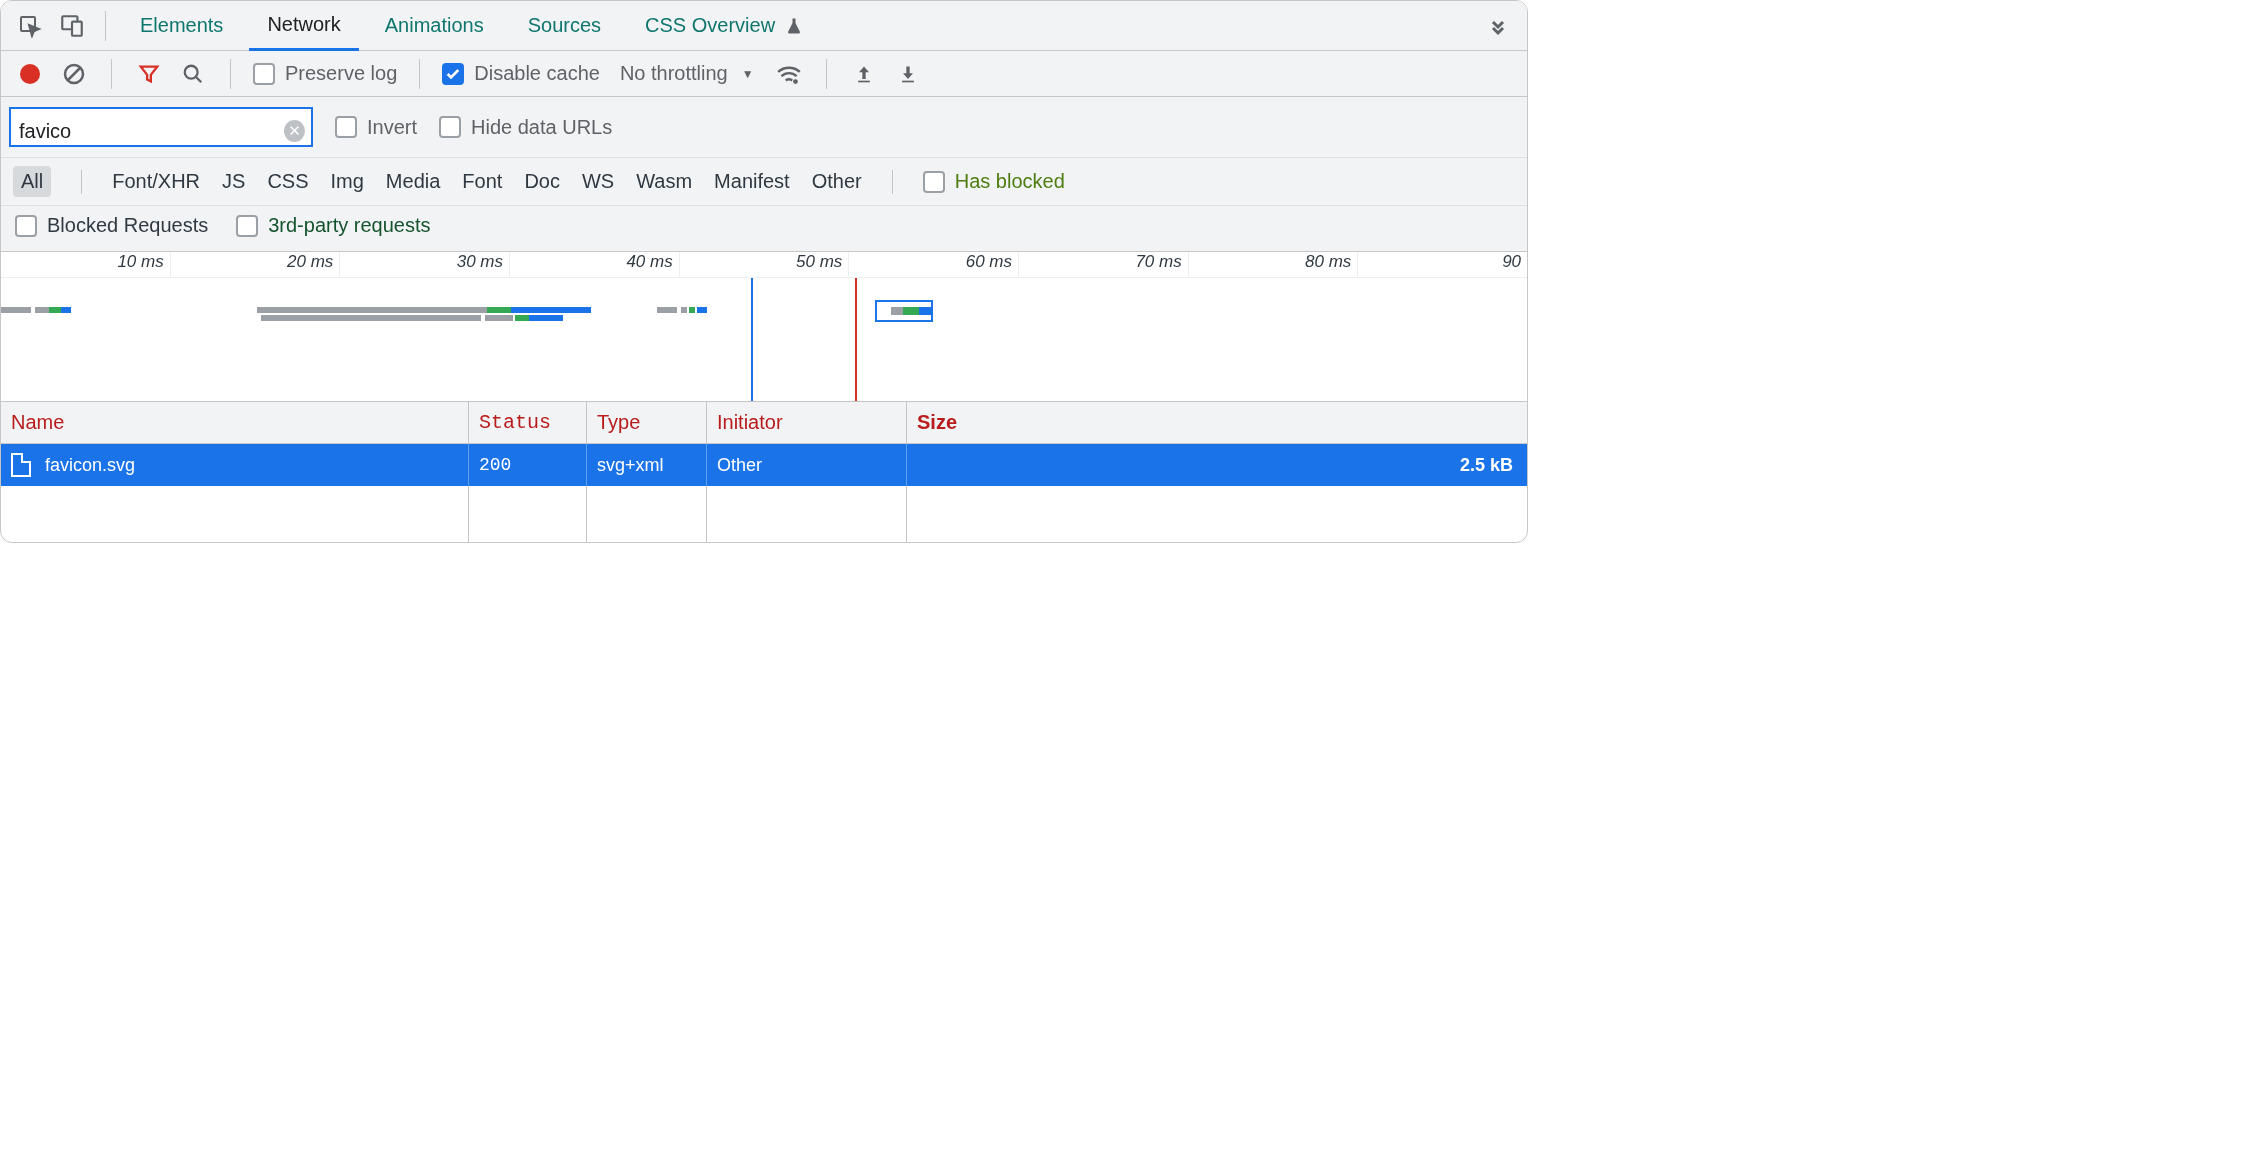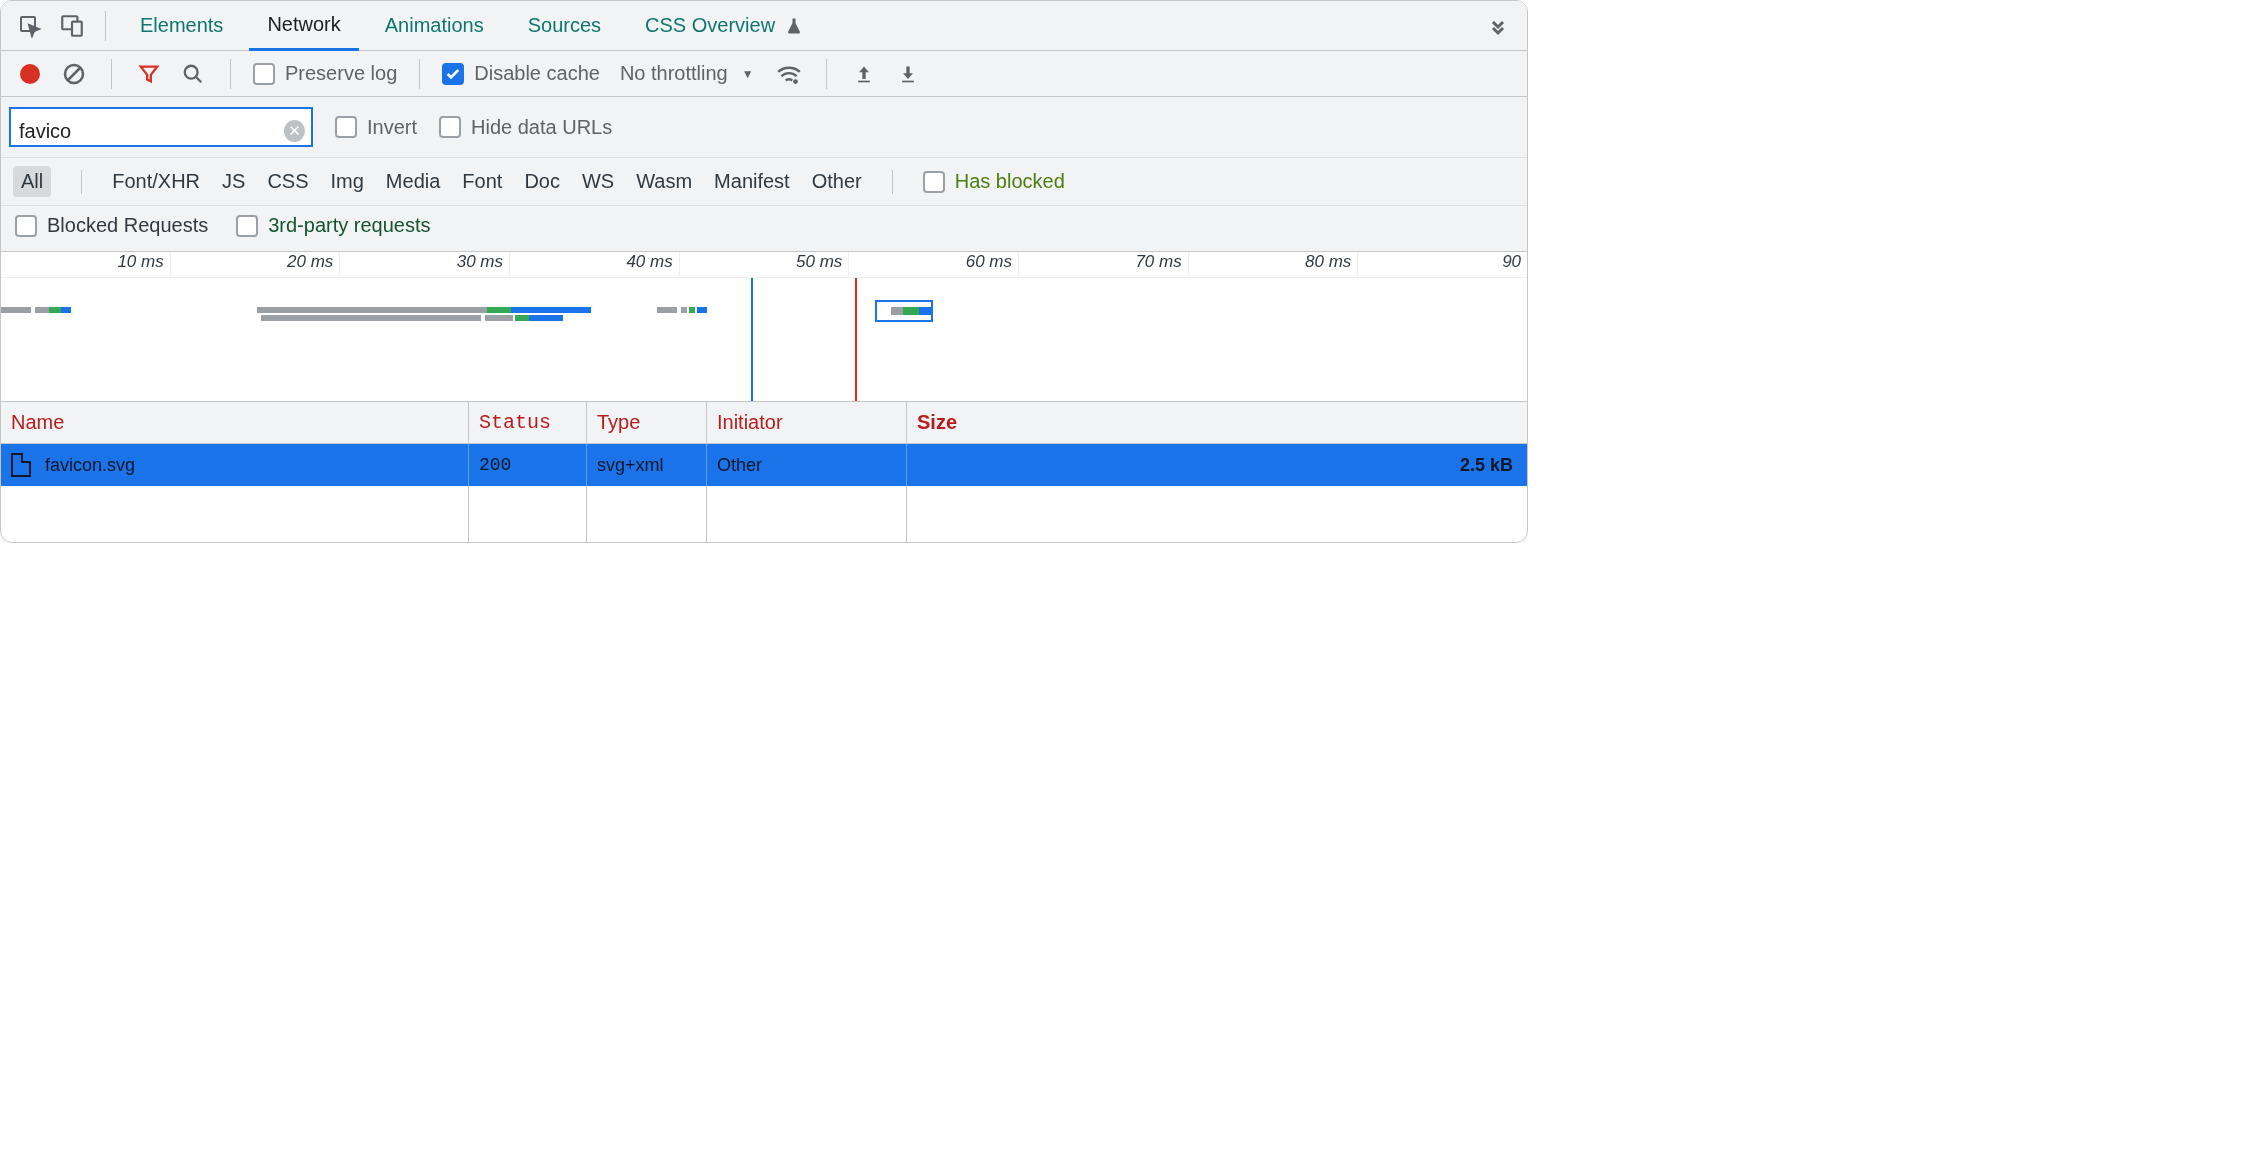--- a/index.html
+++ b/index.html
@@ -167,21 +167,21 @@
   .tbl { display: flex; flex-direction: column; }
   .thead, .trow { display: flex; height: 42px; align-items: center; }
   .thead { background: #f1f3f4; border-bottom: 1px solid #c6c6c6; color: #b91c1c; font-size: 20px; }
   .th, .td { padding: 0 10px; border-right: 1px solid #c6c6c6; height: 100%; display: flex; align-items:center;}
   .th:last-child, .td:last-child { border-right: none; }
   .col-name { width: 468px; }
   .col-status { width: 118px; font-family: Liberation Mono, monospace; }
   .col-type { width: 120px; }
   .col-init { width: 200px; }
   .col-size { flex: 1; justify-content: flex-end; padding-right: 14px; font-weight: bold;}
-  .trow.sel { background: #1a73e8; color: #0f172a; }
+  .trow.sel { background: #1a73e8; color: #ffffff; }
   .trow.sel .td { border-right-color: rgba(255,255,255,0.3); }
   .fileicon {
     width: 20px; height: 24px; border: 2px solid currentColor;
     position: relative; margin-right: 14px;
   }
   .fileicon::after {
     content: ""; position: absolute; top: -2px; right: -2px;
     width: 8px; height: 8px;
     border-left: 2px solid currentColor; border-bottom: 2px solid currentColor;
     background: #1a73e8;

